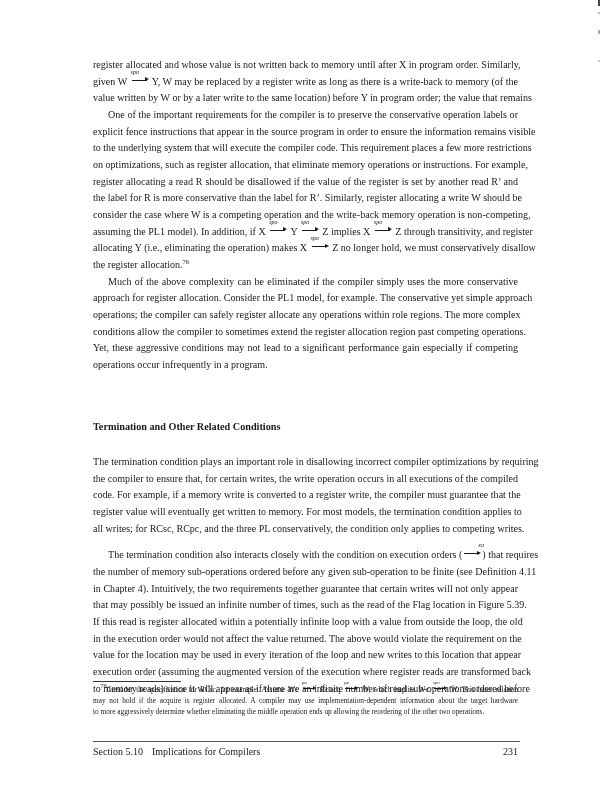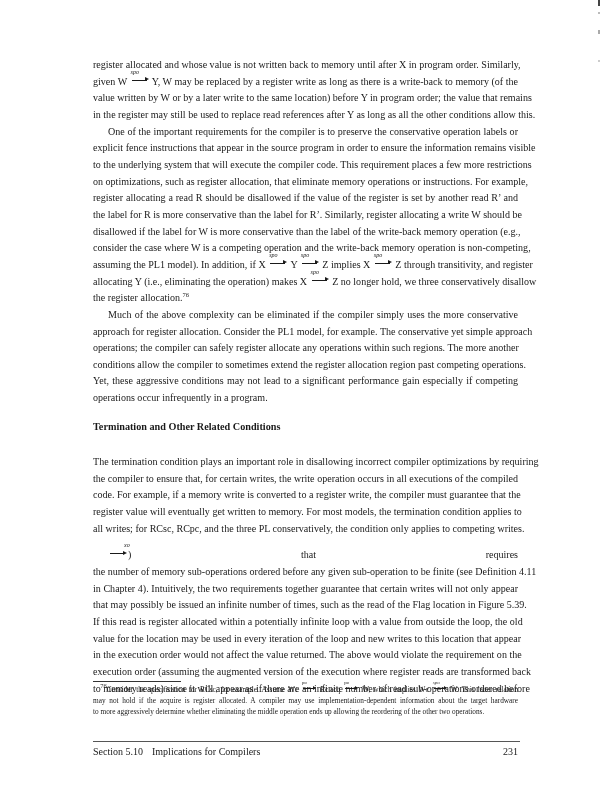--- a/index.html
+++ b/index.html
@@ -75,63 +75,61 @@
 
 <div class="page">
 
   <div class="edge-mark"></div>
 
   <div class="body-text">
     <p>
       <span class="line">register allocated and whose value is not written back to memory until after X in program order. Similarly,</span>
       <span class="line"><span>given W</span> <span class="arrow"><span class="lbl">spo</span><span class="shaft"></span><span class="head"></span></span> <span>Y, W may be replaced by a register write as long as there is a write-back to memory (of the</span></span>
       <span class="line">value written by W or by a later write to the same location) before Y in program order; the value that remains</span>
-      <span class="line last">in the register may still be used to replace read references after Y as long as all the other conditions allow this.</span>
     </p>
     <p>
       <span class="line indent">One of the important requirements for the compiler is to preserve the conservative operation labels or</span>
       <span class="line">explicit fence instructions that appear in the source program in order to ensure the information remains visible</span>
       <span class="line">to the underlying system that will execute the compiler code. This requirement places a few more restrictions</span>
       <span class="line">on optimizations, such as register allocation, that eliminate memory operations or instructions. For example,</span>
       <span class="line">register allocating a read R should be disallowed if the value of the register is set by another read R’ and</span>
       <span class="line">the label for R is more conservative than the label for R’. Similarly, register allocating a write W should be</span>
-      <span class="line">disallowed if the label for W is more conservative than the label of the write-back memory operation (e.g.,</span>
       <span class="line">consider the case where W is a competing operation and the write-back memory operation is non-competing,</span>
       <span class="line"><span>assuming the PL1 model). In addition, if X</span> <span class="arrow"><span class="lbl">spo</span><span class="shaft"></span><span class="head"></span></span> <span>Y</span> <span class="arrow"><span class="lbl">spo</span><span class="shaft"></span><span class="head"></span></span> <span>Z implies X</span> <span class="arrow"><span class="lbl">spo</span><span class="shaft"></span><span class="head"></span></span> <span>Z through transitivity, and register</span></span>
-      <span class="line"><span>allocating Y (i.e., eliminating the operation) makes X</span> <span class="arrow"><span class="lbl">spo</span><span class="shaft"></span><span class="head"></span></span> <span>Z no longer hold, we three conservatively disallow</span></span>
+      <span class="line"><span>allocating Y (i.e., eliminating the operation) makes X</span> <span class="arrow"><span class="lbl">spo</span><span class="shaft"></span><span class="head"></span></span> <span>Z no longer hold, we must conservatively disallow</span></span>
       <span class="line last"><span>the register allocation.</span><sup>76</sup></span>
     </p>
     <p>
       <span class="line indent">Much of the above complexity can be eliminated if the compiler simply uses the more conservative</span>
       <span class="line">approach for register allocation. Consider the PL1 model, for example. The conservative yet simple approach</span>
-      <span class="line">operations; the compiler can safely register allocate any operations within such regions. The more another</span>
+      <span class="line">operations; the compiler can safely register allocate any operations within role regions. The more complex</span>
       <span class="line">conditions allow the compiler to sometimes extend the register allocation region past competing operations.</span>
       <span class="line">Yet, these aggressive conditions may not lead to a significant performance gain especially if competing</span>
       <span class="line last">operations occur infrequently in a program.</span>
     </p>
   </div>
 
   <div class="heading">Termination and Other Related Conditions</div>
 
   <div class="body-text2">
     <p>
       <span class="line">The termination condition plays an important role in disallowing incorrect compiler optimizations by requiring</span>
       <span class="line">the compiler to ensure that, for certain writes, the write operation occurs in all executions of the compiled</span>
       <span class="line">code. For example, if a memory write is converted to a register write, the compiler must guarantee that the</span>
       <span class="line">register value will eventually get written to memory. For most models, the termination condition applies to</span>
       <span class="line last">all writes; for RCsc, RCpc, and the three PL conservatively, the condition only applies to competing writes.</span>
     </p>
     <p>
-      <span class="line indent"><span class="arrow"><span class="lbl">xo</span><span class="shaft"></span><span class="head"></span></span><span>) that requires</span></span>
+      <span class="line indent"><span>The termination condition also interacts closely with the condition on execution orders (</span><span class="arrow"><span class="lbl">xo</span><span class="shaft"></span><span class="head"></span></span><span>) that requires</span></span>
       <span class="line">the number of memory sub-operations ordered before any given sub-operation to be finite (see Definition 4.11</span>
       <span class="line">in Chapter 4). Intuitively, the two requirements together guarantee that certain writes will not only appear</span>
       <span class="line">that may possibly be issued an infinite number of times, such as the read of the Flag location in Figure 5.39.</span>
       <span class="line">If this read is register allocated within a potentially infinite loop with a value from outside the loop, the old</span>
+      <span class="line">in the execution order would not affect the value returned. The above would violate the requirement on the</span>
       <span class="line">value for the location may be used in every iteration of the loop and new writes to this location that appear</span>
-      <span class="line">in the execution order would not affect the value returned. The above would violate the requirement on the</span>
       <span class="line">execution order (assuming the augmented version of the execution where register reads are transformed back</span>
       <span class="line">to memory reads) since it will appear as if there are an infinite number of read sub-operations ordered before</span>
     </p>
   </div>
 
   <div class="footnote-rule"></div>
 
   <div class="footnote">
     <span class="line"> <sup>76</sup><span>Consider the specification for RCsc, for example. Assume Wc</span> <span class="arrow"><span class="lbl">po</span><span class="shaft"></span><span class="head"></span></span> <span>Rc.acq</span> <span class="arrow"><span class="lbl">po</span><span class="shaft"></span><span class="head"></span></span> <span>W, which implies Wc</span> <span class="arrow"><span class="lbl it">spo</span><span class="shaft"></span><span class="head"></span></span> <span>W. This latter relation</span></span>
     <span class="line">may not hold if the acquire is register allocated. A compiler may use implementation-dependent information about the target hardware</span>

